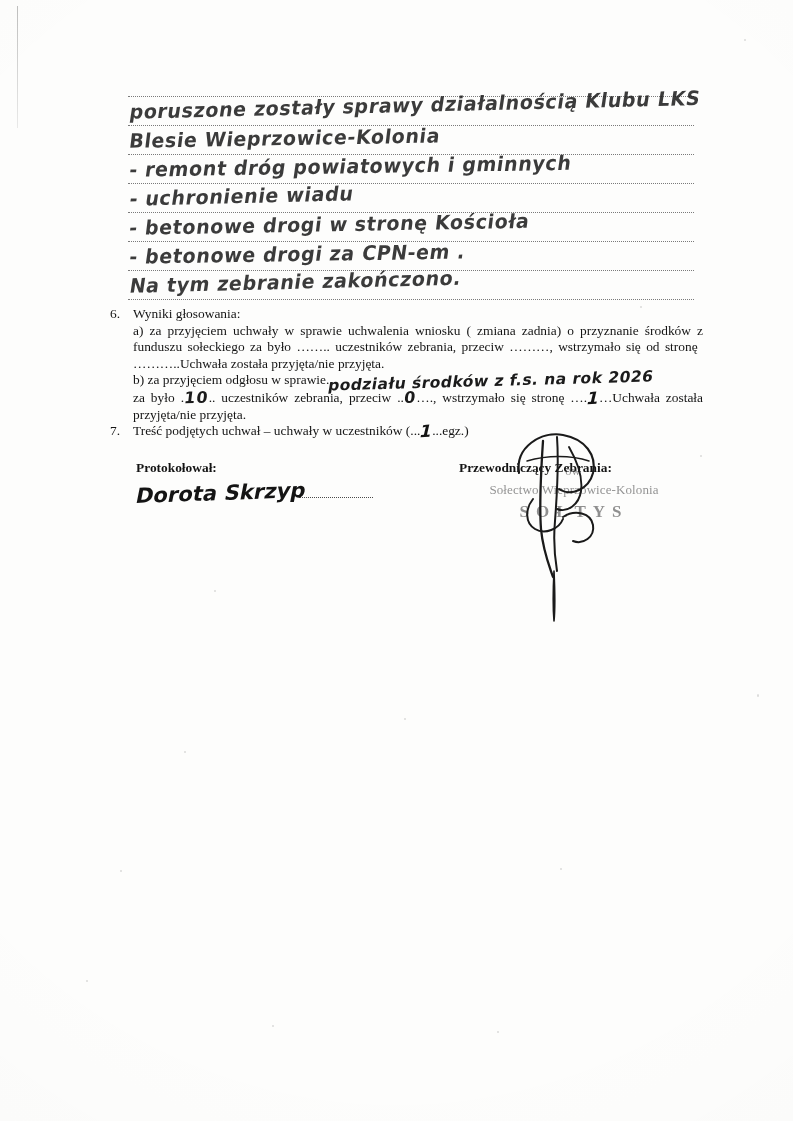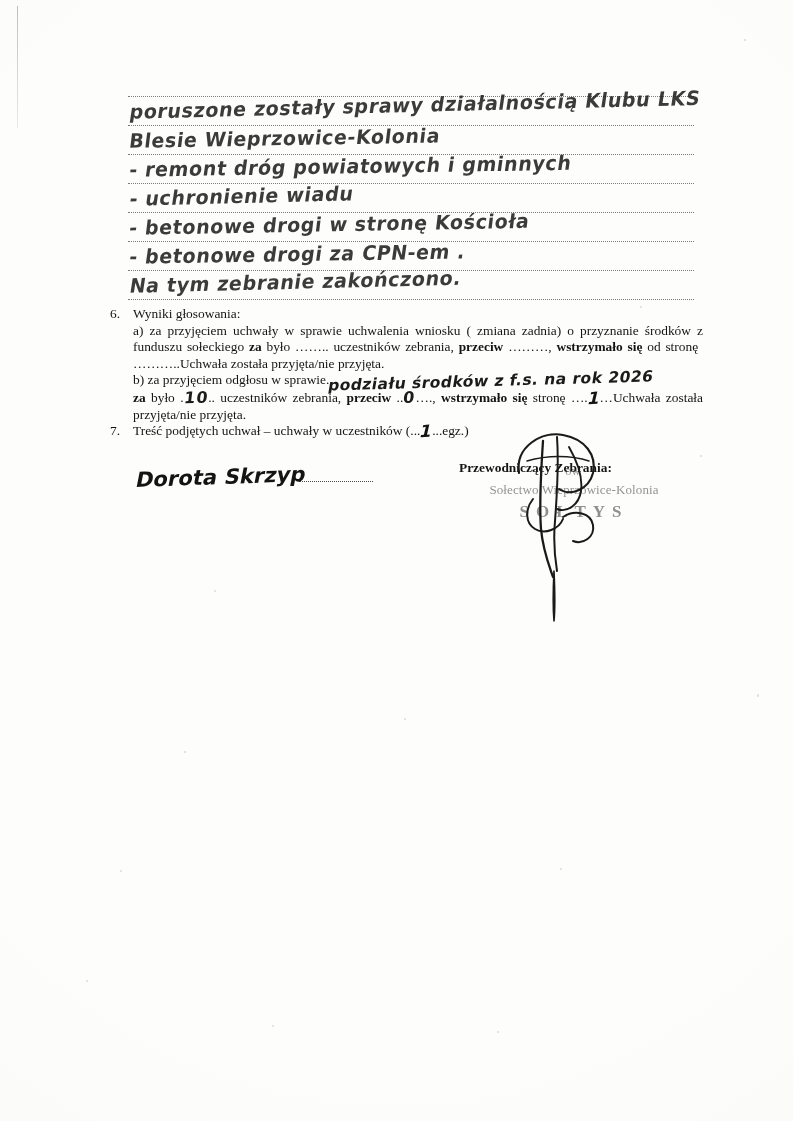--- a/index.html
+++ b/index.html
@@ -89,21 +89,21 @@
   }
   .item-num {
     width: 38px;
     flex: 0 0 38px;
     text-align: right;
     padding-right: 13px;
     box-sizing: border-box;
   }
   .item-body { flex: 1 1 auto; }
   .sub { margin-top: 0; text-align: justify; }
-  b { font-weight: bold; }
+  b { font-weight: normal; }
 
   
   .hw-ins {
     font-family: "DejaVu Sans", sans-serif;
     font-weight: 700;
     font-size: 14px;
     display: inline-block;
     transform: skewX(-8deg) rotate(-1deg);
     vertical-align: -1px;
     color: #1b1b1b;
@@ -274,20 +274,21 @@
       <div class="item-body">
         <span>Treść podjętych uchwał – uchwały w uczestników (</span><span>...</span><span class="hw-one">1</span><span>...</span><span>egz.)</span>
       </div>
     </div>
 
   </div>
 
   <div class="sign-area">
 
     <div class="sig-left">
+      <div class="sig-caption">Protokołował:</div>
       <div>
         <span class="sig-handwriting">Dorota Skrzyp</span><span class="sig-dots"></span>
       </div>
     </div>
 
     <div class="stamp">
       <div class="stamp-line1">ów</div>
       <div class="stamp-line2">Sołectwo Wieprzowice-Kolonia</div>
       <div class="stamp-line3">SOŁTYS</div>
 

